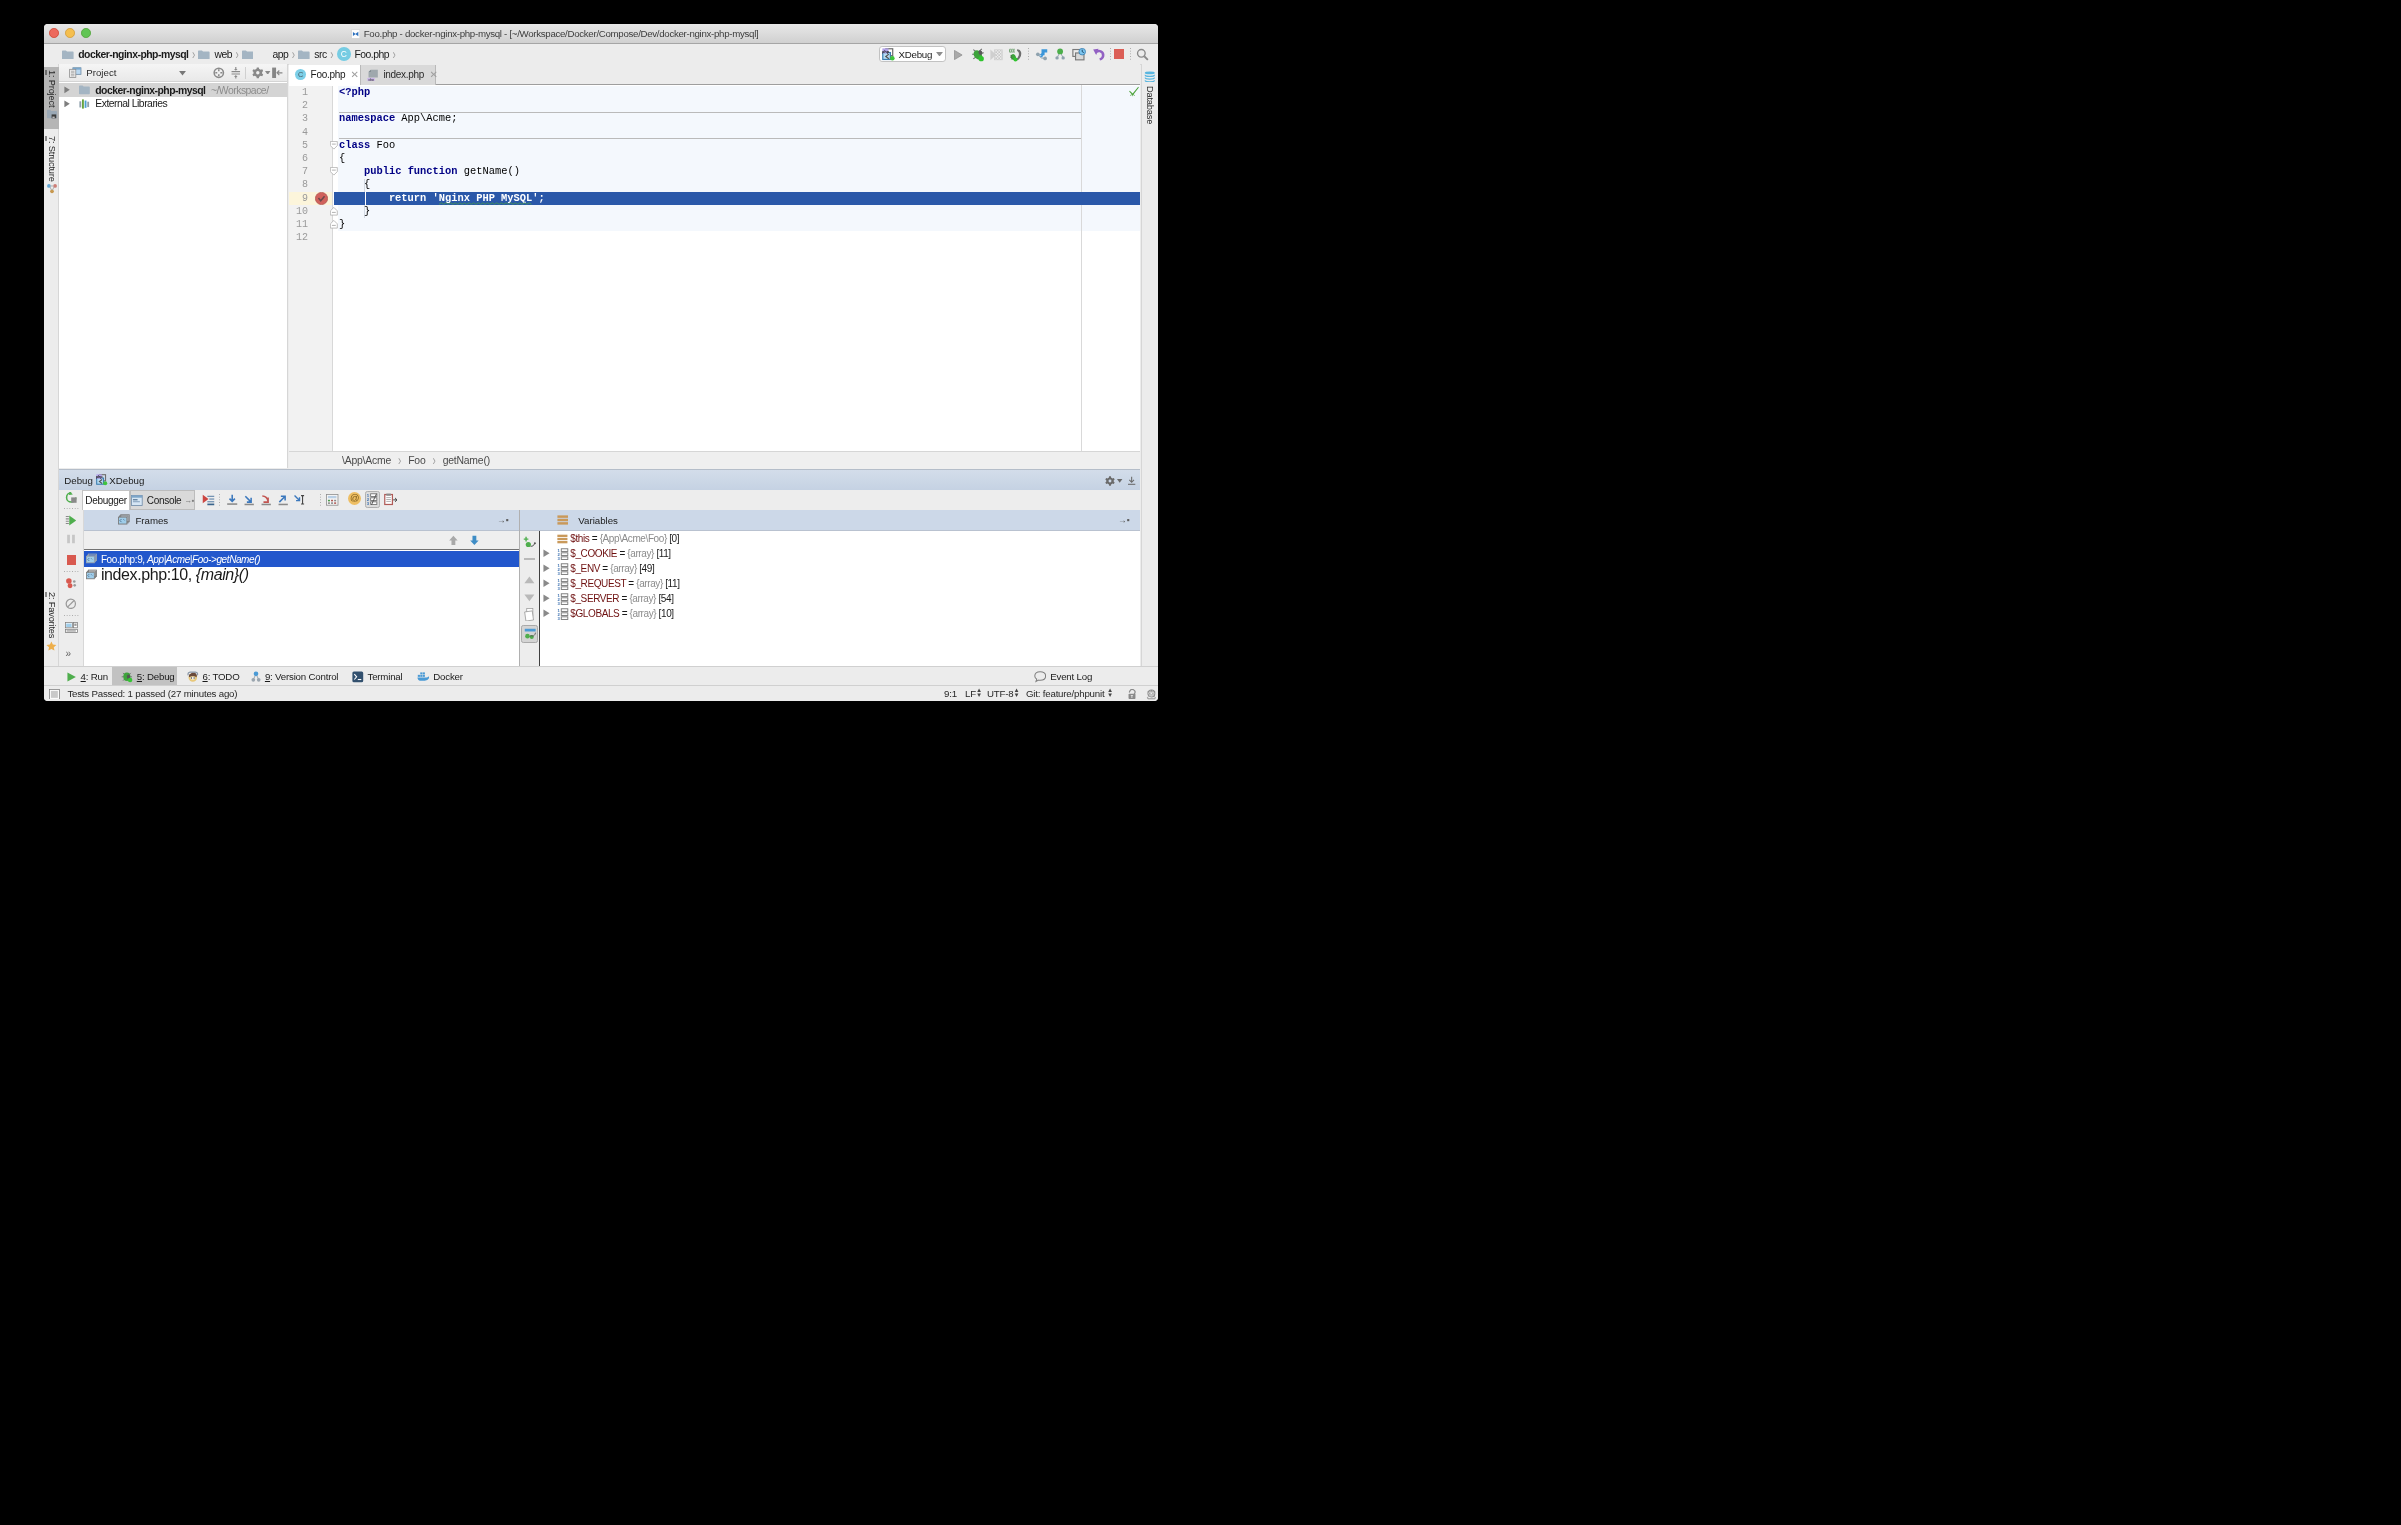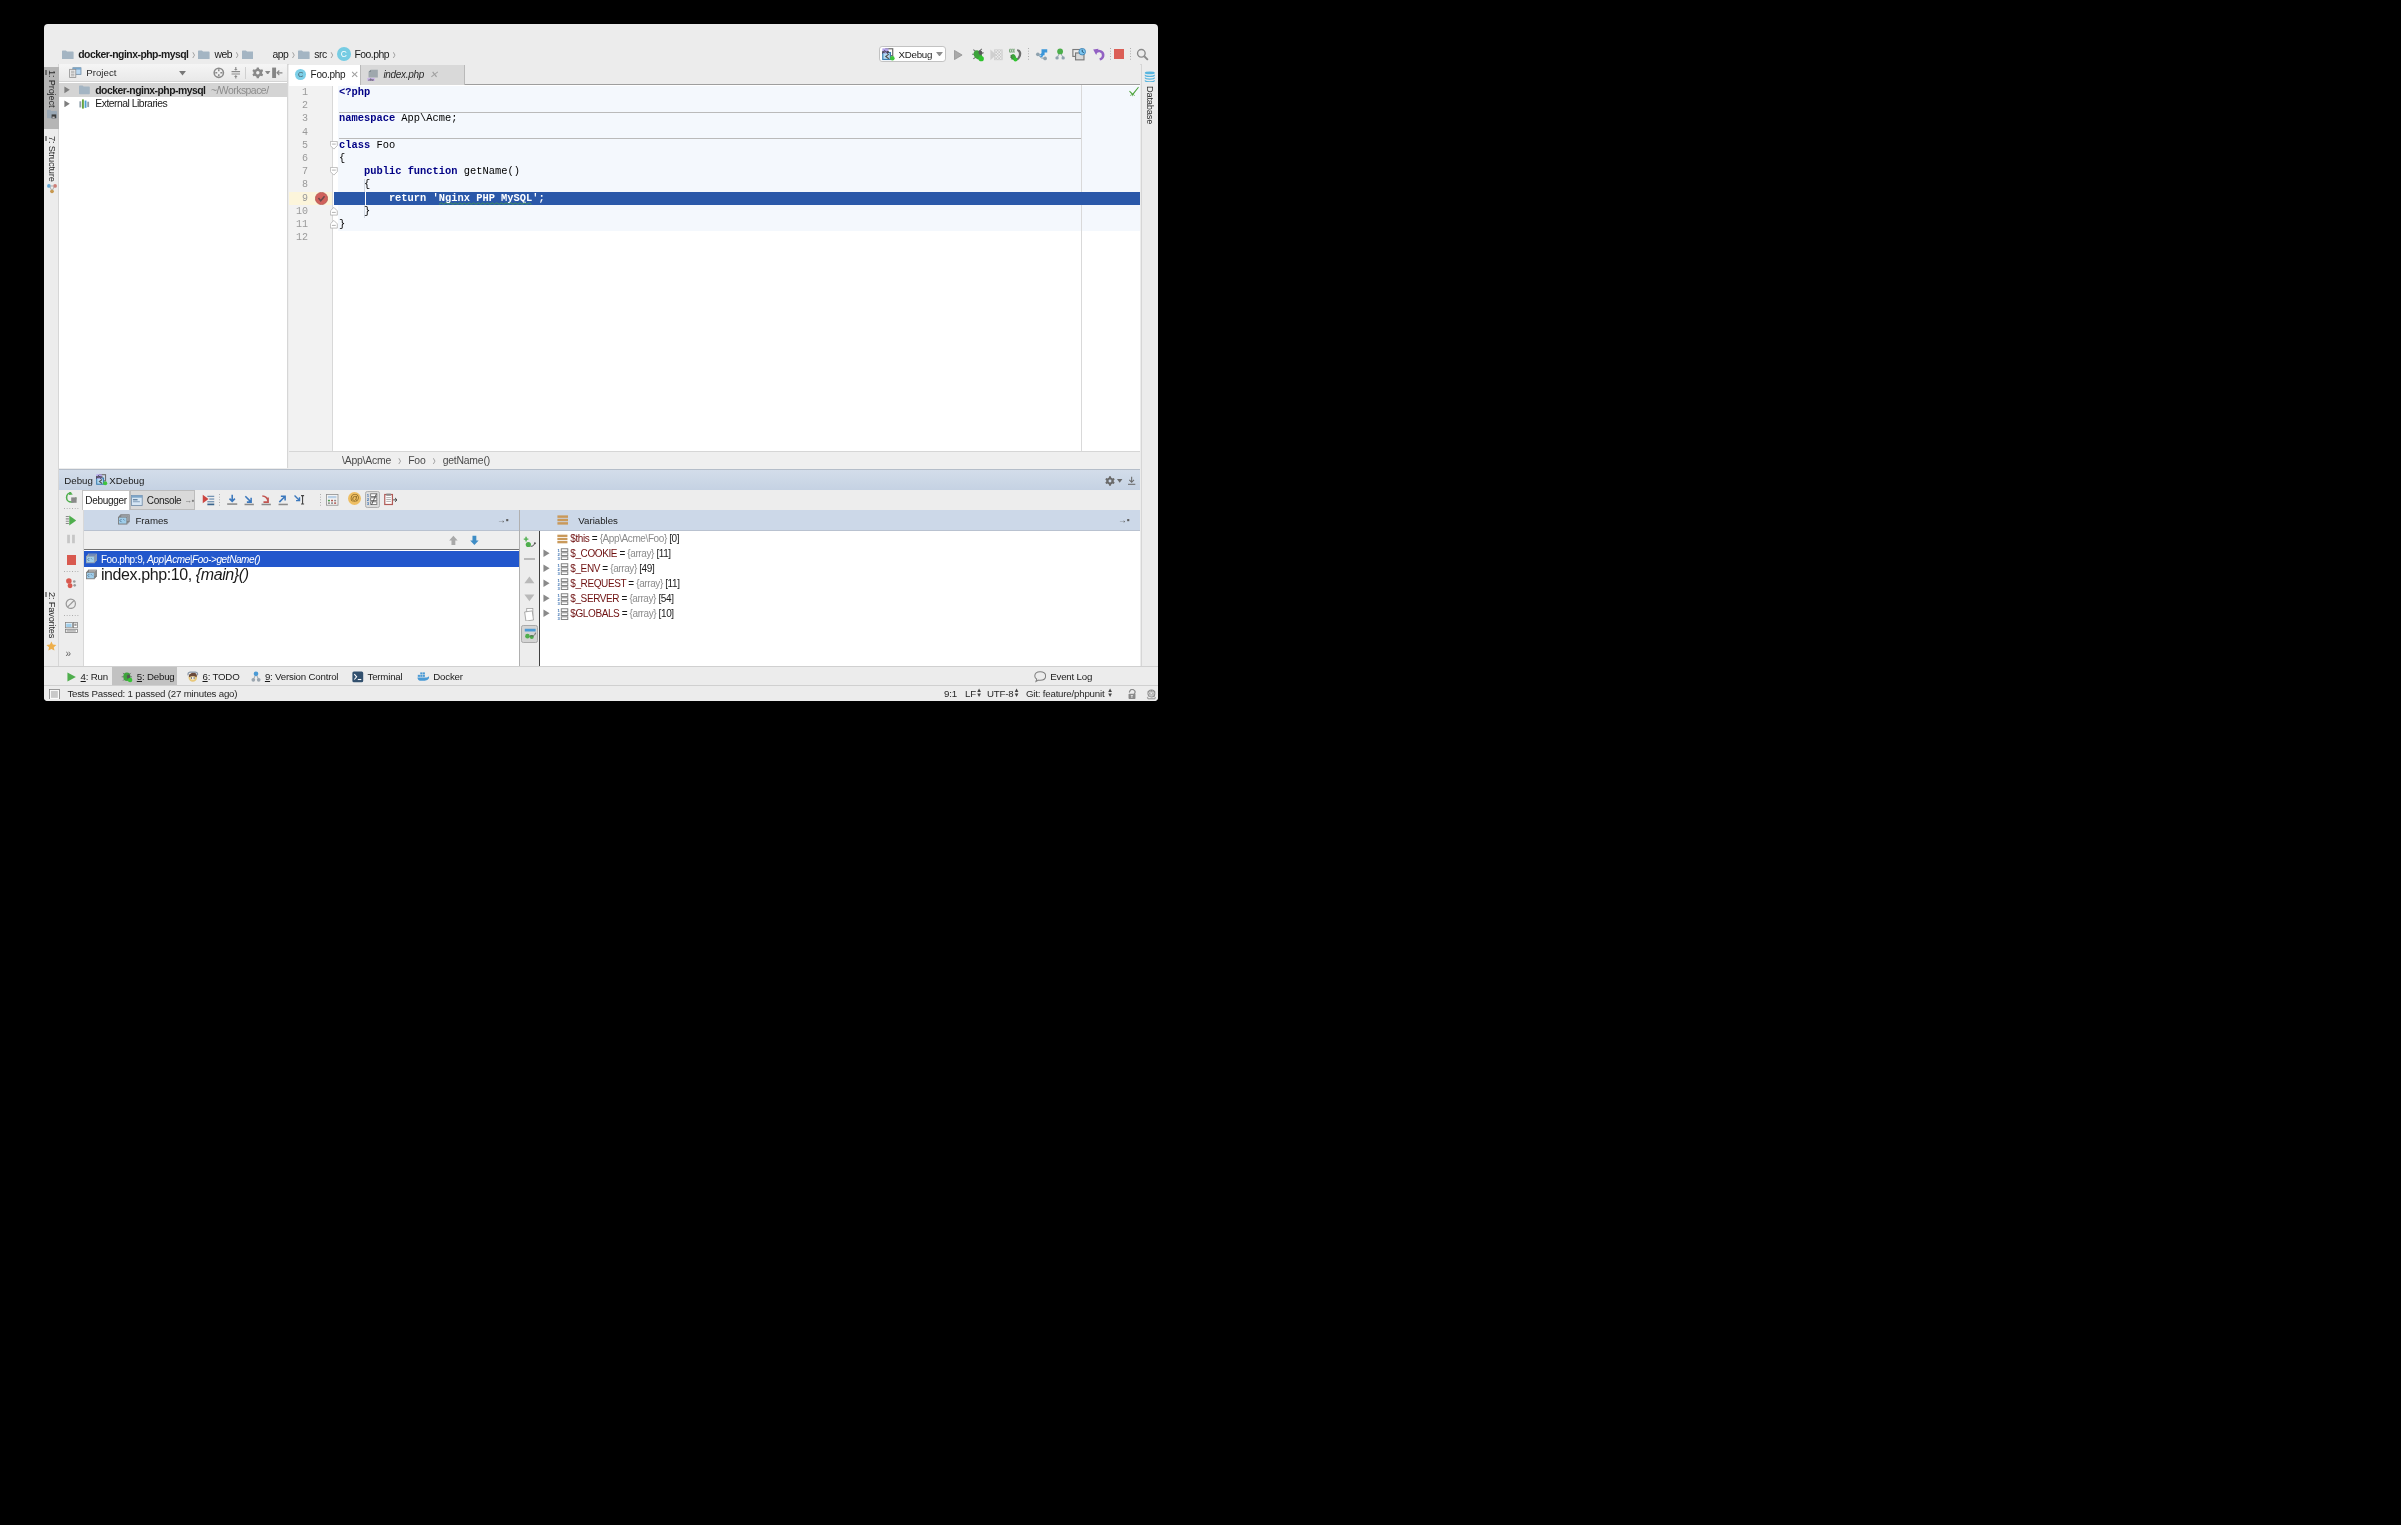--- a/index.html
+++ b/index.html
@@ -84,20 +84,30 @@
   letter-spacing:-0.2px; }
 #statusbar { position:absolute; left:0; top:661px; width:100%; height:15.7px; background:#ececec;
   border-top:0.8px solid #d0d0d0; font-size:9.7px; color:#262626; }
 .sitem { position:absolute; top:1.9px; white-space:nowrap; letter-spacing:-0.2px;}
 .updn { display:inline-block; font-size:6.2px; color:#444; letter-spacing:0; vertical-align:0.8px; line-height:4.6px;}
 </style>
 </head>
 <body>
 <div id="win">
 
+  <div id="titlebar">
+    <div class="tl" style="left:5.2px; background:#ed6a5e; border:0.4px solid #d3503f;"></div>
+    <div class="tl" style="left:21px; background:#f5bf4f; border:0.4px solid #d6a243;"></div>
+    <div class="tl" style="left:37px; background:#61c554; border:0.4px solid #58a942;"></div>
+    <div id="title-text"><svg width="9.3" height="10" viewBox="0 0 12 13" style="vertical-align:-1.5px; margin-right:3.9px">
+          <rect x="0.5" y="0.5" width="11" height="12" rx="1" fill="#fdfdfd" stroke="#cfcfcf"></rect>
+          <path d="M2.5 4 L6 6.5 L2.5 9 Z" fill="#2a6fbe"></path>
+          <path d="M9.5 3.5 L5.5 6.5 L9.5 9.5 Z" fill="#2a6fbe"></path>
+        </svg>Foo.php - docker-nginx-php-mysql - [~/Workspace/Docker/Compose/Dev/docker-nginx-php-mysql]</div>
+  </div>
 
   <div id="navbar">
     <div class="crumb" style="left:18px;">
       <svg width="11.6" height="9.3" viewBox="0 0 15 12">
           <path d="M0 1.5 Q0 0.5 1 0.5 L5 0.5 L6.5 2 L14 2 Q15 2 15 3 L15 11 Q15 12 14 12 L1 12 Q0 12 0 11 Z" fill="#a4b5c3"></path>
         </svg>
       <span style="margin-left:4.6px; font-weight:bold;">docker-nginx-php-mysql</span>
       <span class="chev">›</span>
       <svg width="11.6" height="9.3" viewBox="0 0 15 12">
           <path d="M0 1.5 Q0 0.5 1 0.5 L5 0.5 L6.5 2 L14 2 Q15 2 15 3 L15 11 Q15 12 14 12 L1 12 Q0 12 0 11 Z" fill="#a4b5c3"></path>
@@ -335,21 +345,21 @@
     </div>
   </div>
 
   <div id="editor">
     <div id="tabbar">
       <div class="tab" style="left:0; width:72px; background:#fff; border-right:0.8px solid #b9b9b9;">
         <span style="display:inline-flex;width:10.8px;height:10.8px;border-radius:50%;background:#7ccfe8;color:#44565c;align-items:center;justify-content:center;font-size:7.3px;flex:none;">C</span>
         <span style="margin-left:4.6px;">Foo.php</span>
         <span style="margin-left:5.4px;color:#9e9e9e;font-size:10px;">✕</span>
       </div>
-      <div class="tab" style="left:72px; width:104px; background:#d9d9d9; border-right:0.8px solid #b9b9b9;font-style:italic;">
+      <div class="tab" style="left:72px; width:75px; background:#d9d9d9; border-right:0.8px solid #b9b9b9;">
         <svg width="11.6" height="12.4" viewBox="0 0 15 16" style="flex:none;font-size:13px">
             <path d="M5 1 L14 1 L14 11 L2 11 L2 4 Z" fill="#9fa8ad"></path>
             <path d="M5 1 L5 4 L2 4 Z" fill="#7f8a90"></path>
             <rect x="0.5" y="11.5" width="9.5" height="4.5" fill="#cbb7e8"></rect>
             <text x="5.25" y="15.4" font-size="4.6" fill="#333" text-anchor="middle" font-family="Liberation Sans">php</text>
           </svg>
         <span style="margin-left:4.6px;color:#2a2a2a;">index.php</span>
         <span style="margin-left:5.4px;color:#9e9e9e;font-size:10px;">✕</span>
       </div>
     </div>

